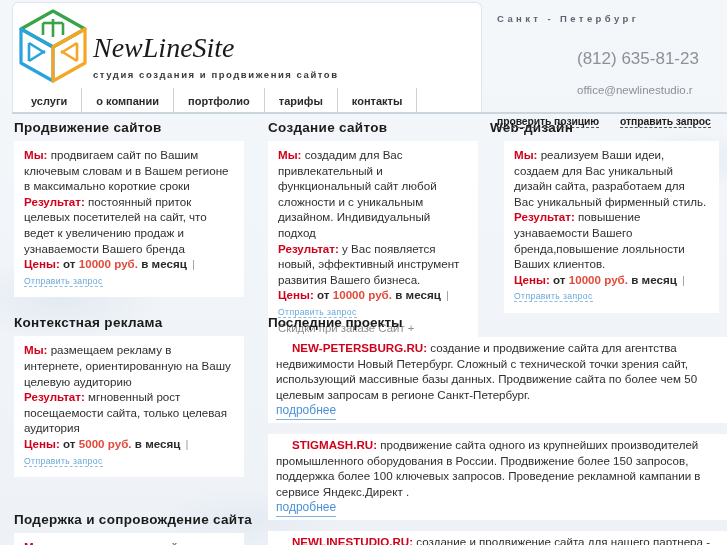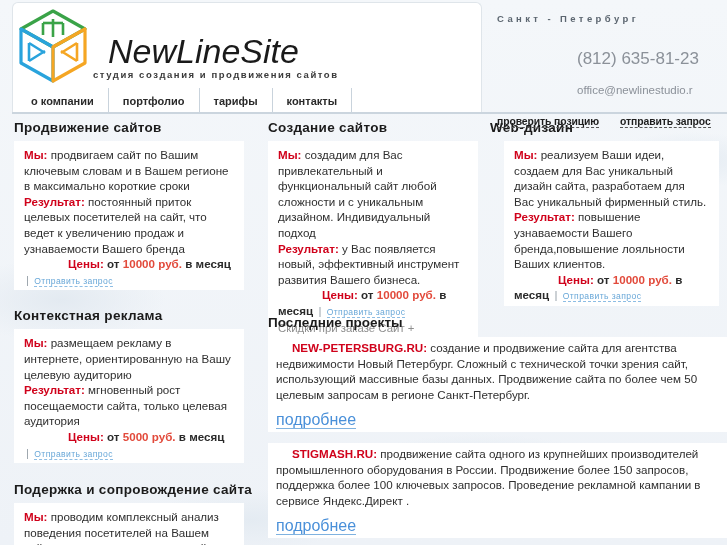--- a/index.html
+++ b/index.html
@@ -33,24 +33,24 @@
     background: #ffffff;
     border: 1px solid #dfe5ea;
     border-radius: 6px 6px 0 0;
     border-bottom: none;
   }
   .logo-cube {
     position: absolute; left: 16px; top: 7px;
     width: 74px; height: 78px;
   }
   .brand-name {
-    position: absolute; left: 108px; top: 32px;
-    font-family: Liberation Sans, sans-serif;
+    position: absolute; left: 93px; top: 32px;
+    font-family: Liberation Serif, serif;
     font-style: italic;
-    font-size: 34px;
+    font-size: 28px;
     color: #1a1a1a;
     letter-spacing: 0px;
     white-space: nowrap;
   }
   .brand-tag {
     position: absolute; left: 93px; top: 69px;
     font-size: 9.5px;
     font-weight: bold;
     color: #3a3a3a;
     letter-spacing: 1.55px;
@@ -121,33 +121,33 @@
     font-weight: bold;
     color: #1b1b1b;
     letter-spacing: 0.3px;
     margin: 0 0 6px 14px;
   }
   #col2 .block-title, #col3 .block-title { margin-left: 10px; }
   #col3 .block-title { margin-left: 0; }
 
   .panel {
     background: #ffffff;
-    padding: 6px 12px 1px 12px;
+    padding: 6px 12px 8px 12px;
     font-size: 11.6px;
     line-height: 15.6px;
     color: #2f2f2f;
   }
   #col1 .panel { margin: 0 14px 0 14px; padding-left: 10px; }
   #col2 .panel { margin: 0 12px 0 10px; padding-left: 10px; }
   #col3 .panel { margin: 0 8px 0 14px;  padding-left: 10px; }
 
   .lbl { color: #d0021b; font-weight: bold; }
   .price-amount { color: #e24a3b; font-weight: bold; }
   .price-line { margin-top: 11px; font-weight: bold; color: #2a2a2a; }
-  .price-line .lbl { color: #d0021b; margin-left: 44px; }
+  .price-line .lbl { color: #d0021b; }
   .sep { color: #9aa3ab; font-weight: normal; padding: 0 2px; }
   .req-link {
     font-size: 8.6px;
     font-weight: normal;
     color: #6aa8d8;
     letter-spacing: 0.4px;
     border-bottom: 1px dashed #8dbde4;
     cursor: pointer;
   }
   .discount {
@@ -187,24 +187,24 @@
     margin: 0 0 11px 10px;
     padding: 3px 10px 3px 8px;
     font-size: 11.6px;
     line-height: 15.6px;
     color: #2f2f2f;
   }
   .project-name { color: #d0021b; font-weight: bold; margin-left: 16px; }
   .more-link {
     display: inline-block;
     color: #4a90d9;
-    font-size: 16px;
+    font-size: 12px;
     border-bottom: 1px solid #7fb2e0;
     cursor: pointer;
-    margin-top: 10px;
+    margin-top: 1px;
   }
 </style>
 </head>
 <body>
 
 <div id="page">
 
   <div id="header">
     <div class="header-card"></div>
 
@@ -229,20 +229,21 @@
     </div>
 
     <div class="brand-name">NewLineSite</div>
     <div class="brand-tag">студия создания и продвижения сайтов</div>
 
     <div class="city-line">Санкт - Петербург</div>
     <div class="phone">(812) 635-81-23</div>
     <div class="email">office@newlinestudio.r</div>
 
     <div id="nav">
+      <div class="nav-item">услуги</div>
       <div class="nav-item">о компании</div>
       <div class="nav-item">портфолио</div>
       <div class="nav-item">тарифы</div>
       <div class="nav-item">контакты</div>
     </div>
     <div class="nav-underline"></div>
   </div>
 
   <div class="top-links">
     <span class="top-link">проверить позицию</span>
@@ -284,21 +285,21 @@
       <p class="para price-line">
         <span class="lbl">Цены:</span>
         <span>от</span>
         <span class="price-amount">5000 руб.</span>
         <span>в месяц</span>
         <span class="sep">|</span>
         <span class="req-link">Отправить запрос</span>
       </p>
     </div>
 
-    <h3 class="block-title" style="margin-top:19px;">Подержка и сопровождение сайта</h3>
+    <h3 class="block-title" style="margin-top:35px;">Подержка и сопровождение сайта</h3>
     <div class="panel">
       <p class="para">
         <span class="lbl">Мы:</span>
         <span>проводим комплексный анализ поведения посетителей на Вашем сайте и на основании полученной информации</span>
       </p>
     </div>
   </div>
 
   <div class="col" id="col2">
     <h3 class="block-title">Создание сайтов</h3>

